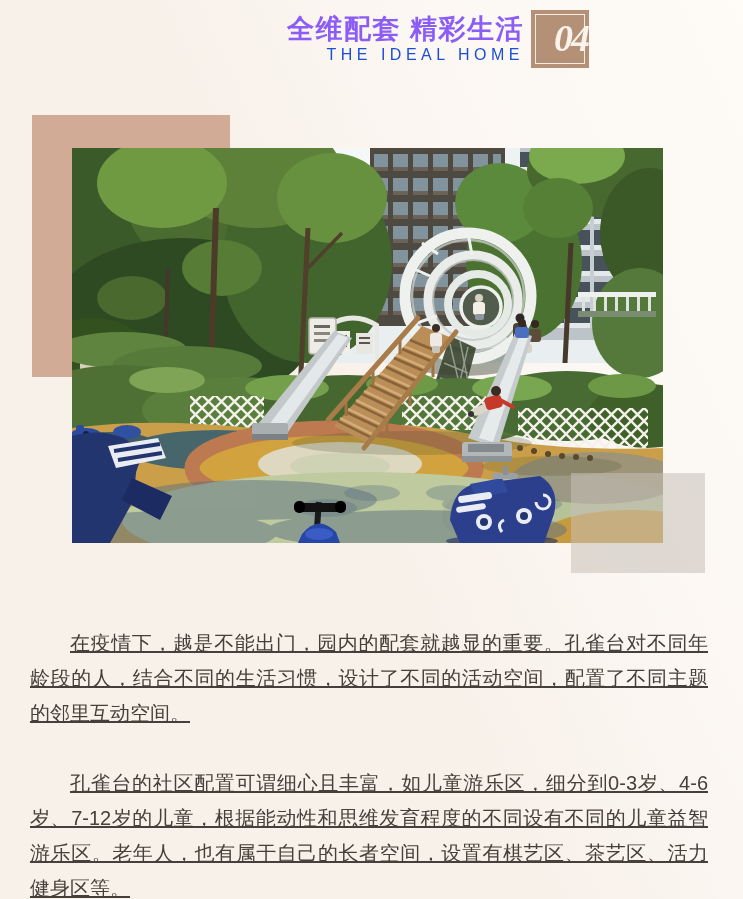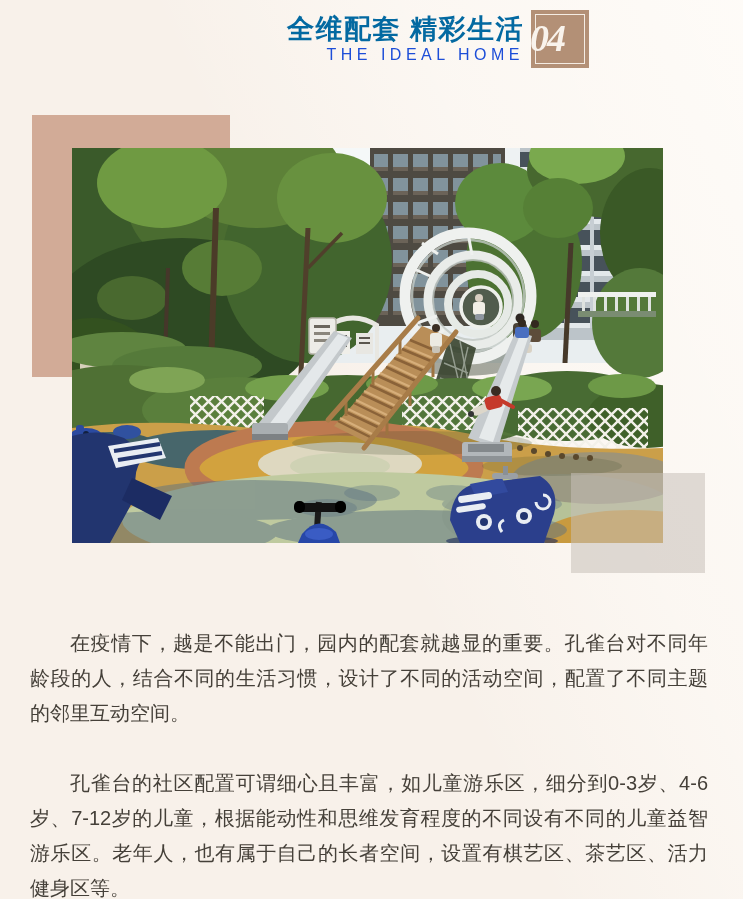--- a/index.html
+++ b/index.html
@@ -10,41 +10,41 @@
   }
   .bg-streak {
     position:absolute; inset:0; pointer-events:none;
     background:linear-gradient(246deg, rgba(255,253,250,.85) 0%, rgba(255,253,250,.5) 30%, rgba(255,253,250,0) 52%);
   }
   .header {
     position:absolute; top:10px; left:0; width:589px;
     display:flex; justify-content:flex-end; align-items:center; gap:7px;
   }
   .titles { text-align:right; }
-  .title-cn { margin:0; font-size:27px; font-weight:700; color:#0369a1; letter-spacing:1.5px; line-height:31px; }
+  .title-cn { margin:0; font-size:27px; font-weight:700; color:#8b5cf6; letter-spacing:1.5px; line-height:31px; }
   .title-en { font-size:16px; color:#1d4ed8; letter-spacing:4.5px; margin-top:1px; font-weight:400; }
   .badge {
     width:58px; height:58px; background:#b39076; position:relative;
-    display:flex; align-items:center; justify-content:flex-start; flex:0 0 auto;
+    display:flex; align-items:center; justify-content:flex-end; flex:0 0 auto;
   }
   .badge::after { content:""; position:absolute; inset:4px; border:1.5px solid rgba(250,244,237,.92); }
   .badge span {
     font-family:"Liberation Serif","DejaVu Serif",serif;
     font-style:italic; font-weight:700; font-size:38px; color:#f9f3ec;
     position:relative; left:-1px; top:-1px; letter-spacing:-2px;
   }
   .deco-tan { position:absolute; left:32px; top:115px; width:198px; height:262px; background:#d2ab97; }
   .photo { position:absolute; left:72px; top:148px; width:591px; height:395px; margin:0; }
   .photo svg { display:block; width:100%; height:100%; }
   .deco-gray { position:absolute; left:571px; top:473px; width:134px; height:100px; background:rgba(199,191,184,.55); }
   .article {
     position:absolute; left:30px; top:626px; width:678px;
     color:#454039; font-size:20px; line-height:35px; text-align:justify;
   }
-  .article p { margin:0; text-indent:2em; }
+  .article p { margin:0; text-indent:2em;text-decoration:underline; }
   .article p + p { margin-top:35px; }
 </style>
 </head>
 <body>
 
 <div class="page">
   <div class="bg-streak"></div>
 
   <header class="header">
     <div class="titles">

